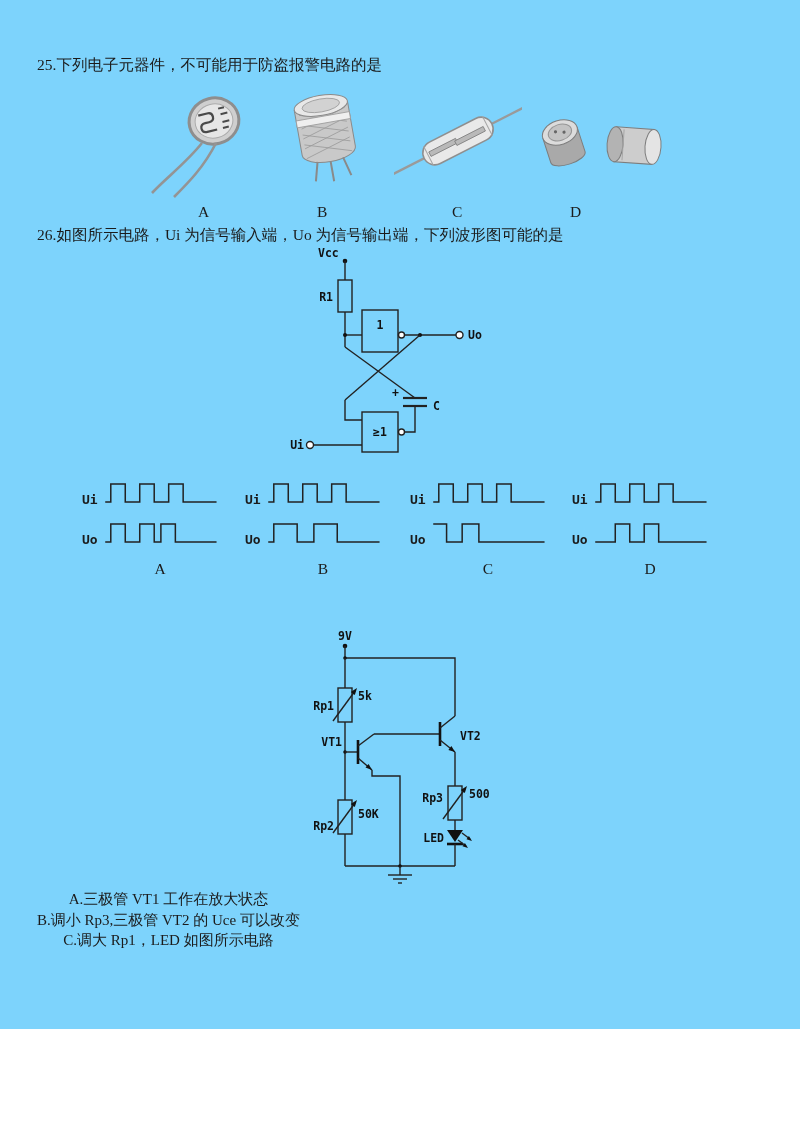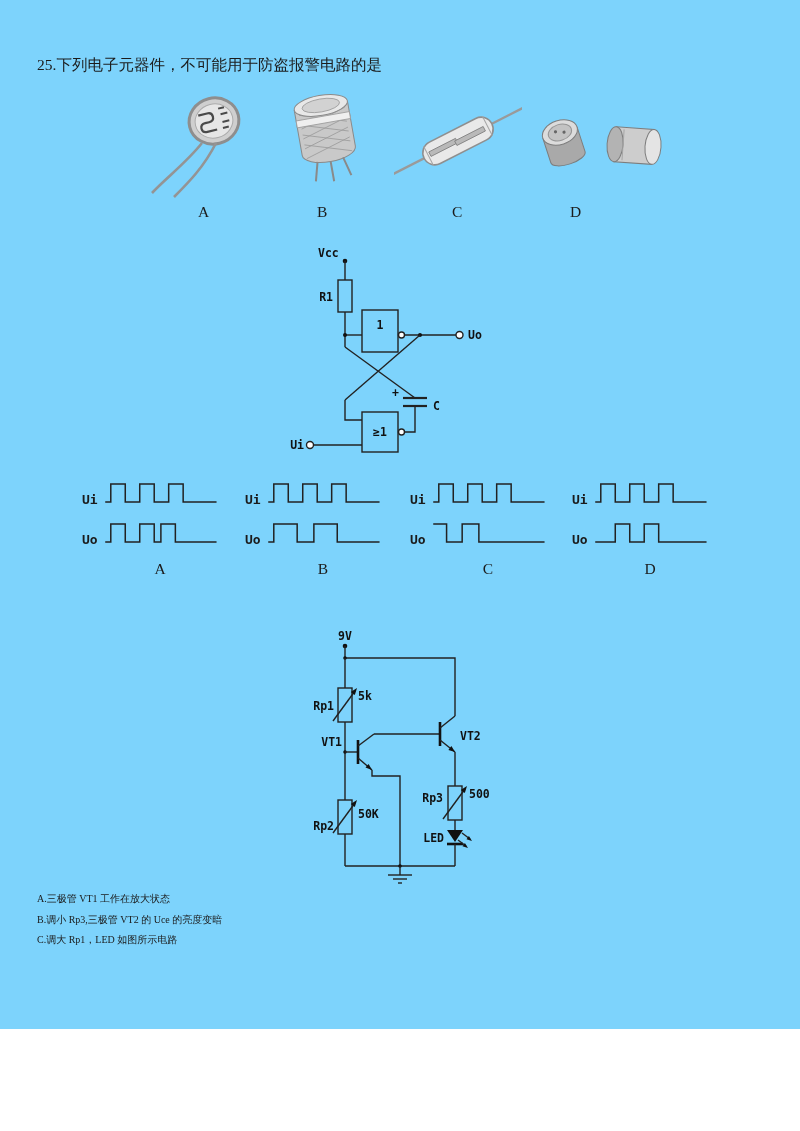--- a/index.html
+++ b/index.html
@@ -14,21 +14,21 @@
   .plate { stroke:#222; stroke-width:2.2; fill:none; }
   .thick { stroke:#111; stroke-width:2.6; fill:none; }
   .term  { fill:#fff; stroke:#222; stroke-width:1.4; }
   .wave-col { position:absolute; top:479px; width:150px; }
   .wave-row { display:flex; align-items:flex-end; gap:5px; margin-bottom:13px; height:27px; }
   .wave-label { font-family:"DejaVu Sans Mono", monospace; font-weight:bold; font-size:13px; line-height:1; }
   .wave { width:118px; height:26px; }
   .waveline { fill:none; stroke:#222; stroke-width:1.5px; }
   .wave-letter { margin-left:58px; margin-top:14px; font-size:15.5px; width:40px; text-align:center; }
   .choices { position:absolute; left:37px; top:889px; }
-  .choices p { font-size:10px; line-height:20.5px; }
+  .choices p { font-size:15px; line-height:20.5px;text-align:center; }
   .emph { -webkit-text-emphasis:dot over; text-emphasis:dot; text-emphasis-position:over right; }
   .footer { position:absolute; left:0; top:1031px; width:100%; text-align:center; font-size:14.5px; }
 </style>
 </head>
 <body>
 
 <div class="page">
 
   <p class="stem" style="top:54px">25.下列电子元器件，不可能用于防盗报警电路的是</p>
 
@@ -87,20 +87,21 @@
         <line x1="100" y1="36" x2="100" y2="67" stroke="#a5a5a5"></line>
       </g>
     </svg>
   </figure>
 
   <span class="letter" style="left:198px;top:203px">A</span>
   <span class="letter" style="left:317px;top:203px">B</span>
   <span class="letter" style="left:452px;top:203px">C</span>
   <span class="letter" style="left:570px;top:203px">D</span>
 
+  <p class="stem" style="top:224px">26.如图所示电路，Ui 为信号输入端，Uo 为信号输出端，下列波形图可能的是</p>
 
   <svg class="fig" style="left:285px;top:244px" width="200" height="220" viewBox="0 0 200 220">
     <text class="clabel" x="33" y="13">Vcc</text>
     <circle cx="60" cy="17" r="2.3" fill="#111"></circle>
     <line class="wire" x1="60" y1="17" x2="60" y2="36"></line>
     <rect class="wire" x="53" y="36" width="14" height="32"></rect>
     <text class="clabel" x="48" y="57" text-anchor="end">R1</text>
     <line class="wire" x1="60" y1="68" x2="60" y2="103"></line>
     <line class="wire" x1="60" y1="91" x2="77" y2="91"></line>
     <circle cx="60" cy="91" r="2" fill="#111"></circle>
@@ -254,19 +255,19 @@
     <g>
       <line class="wire" x1="100" y1="236" x2="100" y2="245"></line>
       <line class="wire" x1="88" y1="245" x2="112" y2="245"></line>
       <line class="wire" x1="93" y1="249" x2="107" y2="249"></line>
       <line class="wire" x1="98" y1="253" x2="102" y2="253"></line>
     </g>
   </svg>
 
   <div class="choices">
     <p>A.三极管 VT1 工作在放大状态</p>
-    <p>B.调小 Rp3,三极管 VT2 的 Uce 的亮度变暗</p>
+    <p>B.调小 Rp3,三极管 VT2 的 Uce 可以改变</p>
     <p>C.调大 Rp1，LED 如图所示电路</p>
   </div>
 
   <div class="footer">第4页, 共6页</div>
 
 </div>
 
 </body></html>

